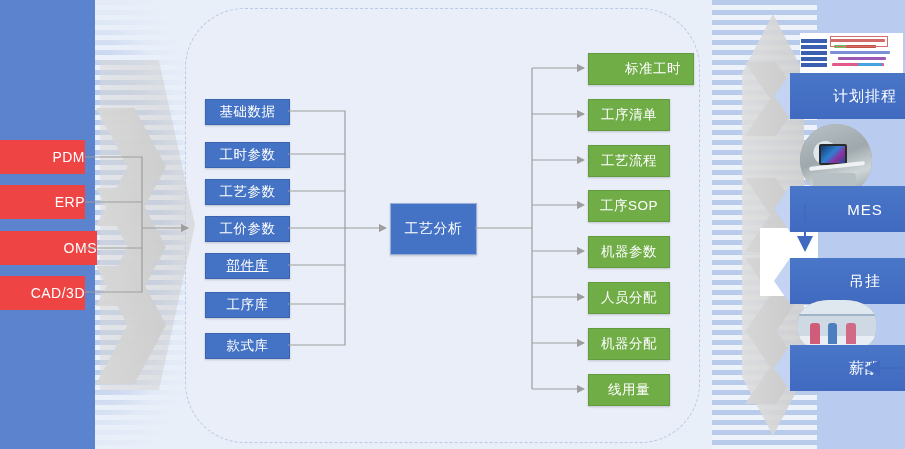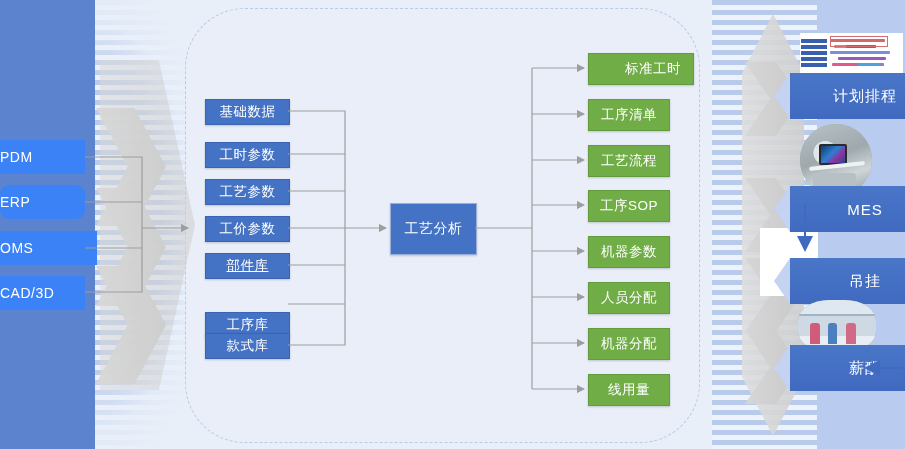--- a/index.html
+++ b/index.html
@@ -41,22 +41,22 @@
 
   
   .box{
     position:absolute;display:flex;align-items:center;justify-content:center;
     color:#ffffff;font-size:13.5px;letter-spacing:.5px;
     box-shadow:0 1px 2px rgba(0,0,0,.18);
   }
   .box.blue{background:#4472c4;border:1px solid #3a64b0;}
   .box.green{background:#70ad47;border:1px solid #639c3e;}
   .box.left-src{
-    background:#3b82f6;border:0;color:#fff;font-size:14px;
-    box-shadow:none;justify-content:flex-start;
+    background:#ef4444;border:0;color:#fff;font-size:14px;
+    box-shadow:none;justify-content:flex-end;
   }
   .box.center{background:#4472c4;border:1px solid #9aaed6;font-size:14px;}
 
   
   svg.wires{position:absolute;left:0;top:0;width:905px;height:449px;pointer-events:none;}
 
   
   .chev{
     position:absolute;width:70px;height:118px;
     background:linear-gradient(to right,#d6d6d6,#c9c9c9);
@@ -122,21 +122,21 @@
   <div class="chev" style="left:96px;top:108px;"></div>
   <div class="chev" style="left:96px;top:188px;"></div>
   <div class="chev" style="left:96px;top:266px;"></div>
   <div style="position:absolute;left:100px;top:60px;width:95px;height:330px;
        background:linear-gradient(to right,#d9d9d9,#cdcdcd);
        clip-path:polygon(0 0,62% 0,100% 50%,62% 100%,0 100%);opacity:.55;"></div>
 
   <div class="box left-src" style="left:0;top:140px;width:85px;height:34px;">
     <span>PDM</span>
   </div>
-  <div class="box left-src" style="left:0;top:185px;width:85px;height:34px;border-radius:9px;">
+  <div class="box left-src" style="left:0;top:185px;width:85px;height:34px;">
     <span>ERP</span>
   </div>
   <div class="box left-src" style="left:0;top:231px;width:97px;height:34px;">
     <span>OMS</span>
   </div>
   <div class="box left-src" style="left:0;top:276px;width:85px;height:34px;">
     <span>CAD/3D</span>
   </div>
 
   <div class="box blue" style="left:205px;top:99px;width:83px;height:24px;">
@@ -147,21 +147,21 @@
     </div>
   <div class="box blue" style="left:205px;top:179px;width:83px;height:24px;">
     <span>工艺参数</span>
     </div>
   <div class="box blue" style="left:205px;top:216px;width:83px;height:24px;">
     <span>工价参数</span>
     </div>
   <div class="box blue" style="left:205px;top:253px;width:83px;height:24px;text-decoration:underline;">
     <span>部件库</span>
     </div>
-  <div class="box blue" style="left:205px;top:292px;width:83px;height:24px;margin-top:20px;">
+  <div class="box blue" style="left:205px;top:292px;width:83px;height:24px;">
     <span>工序库</span>
     </div>
   <div class="box blue" style="left:205px;top:333px;width:83px;height:24px;">
     <span>款式库</span>
     </div>
 
   <div class="box center" style="left:390px;top:203px;width:85px;height:50px;">
     <span>工艺分析</span>
   </div>
 

